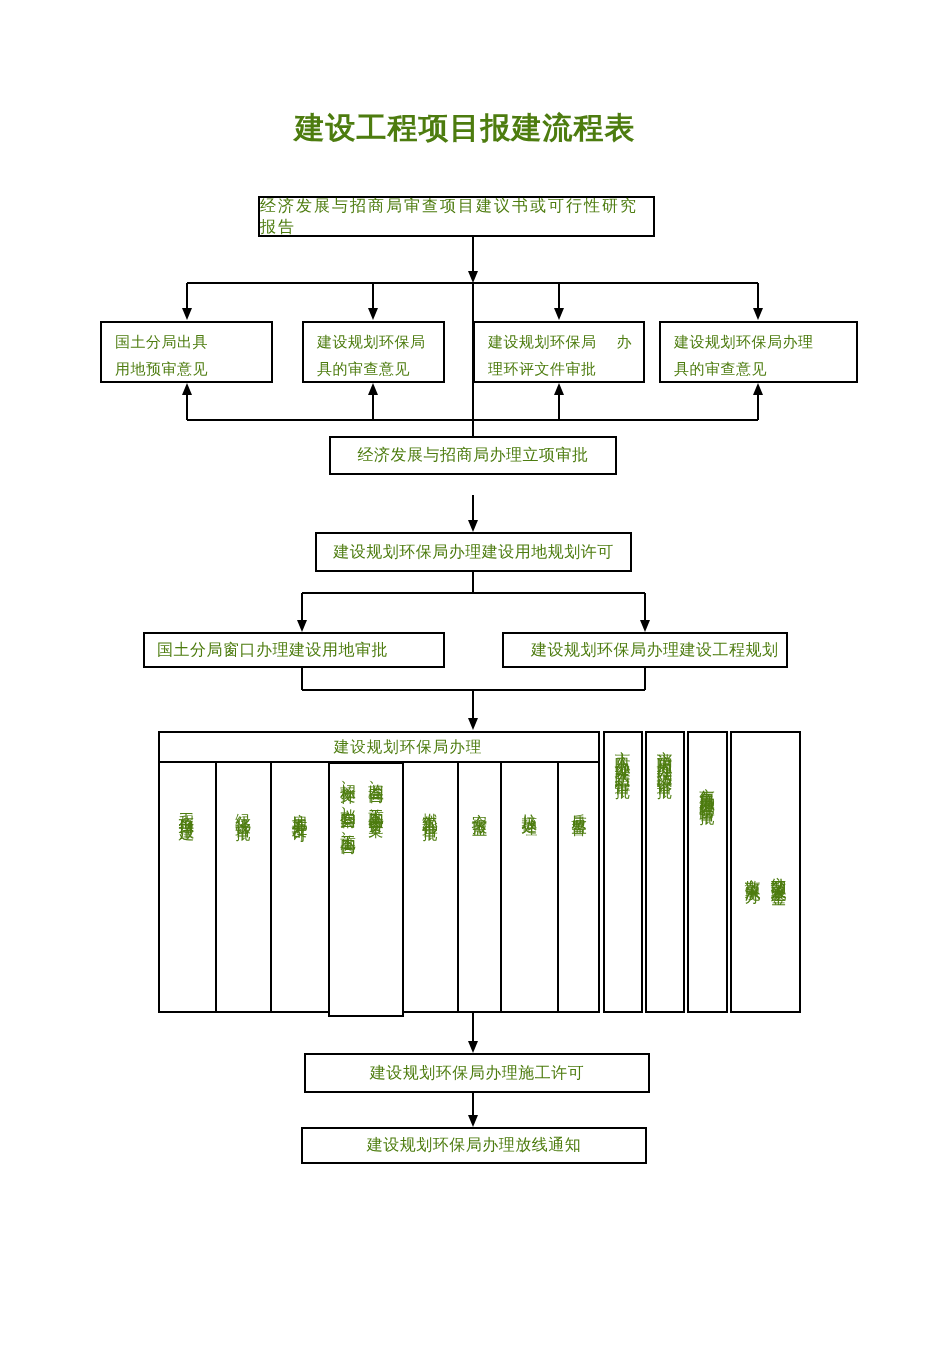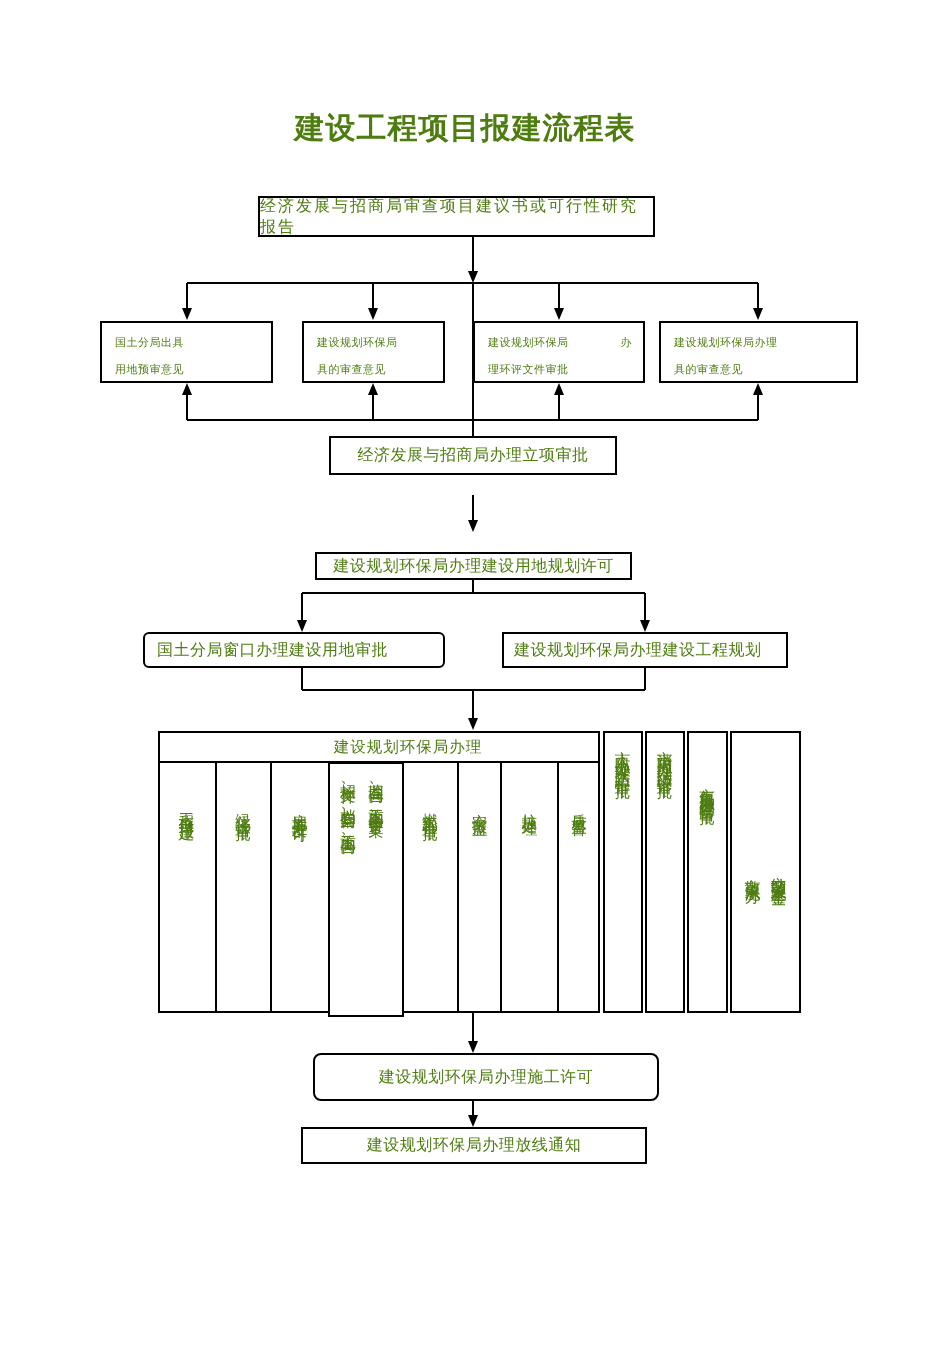--- a/index.html
+++ b/index.html
@@ -19,31 +19,31 @@
   .connectors{position:absolute;left:0;top:0;pointer-events:none;}
   .box{
     position:absolute;
     border:2px solid #000;
     background:#fff;
     font-size:16px;
     box-sizing:border-box;
   }
   .center-text{display:flex;align-items:center;justify-content:center;letter-spacing:0.5px;}
   .top-box{left:258px;top:196px;width:397px;height:41px;letter-spacing:2px;}
-  .two-line{padding:6px 6px 0 13px;line-height:27px;font-size:11px;letter-spacing:0.5px;}
+  .two-line{padding:6px 6px 0 13px;line-height:27px;font-size:15px;letter-spacing:0.5px;}
   .rb1{left:100px;top:321px;width:173px;height:62px;}
   .rb2{left:302px;top:321px;width:143px;height:62px;}
   .rb3{left:473px;top:321px;width:172px;height:62px;}
   .rb3 .l1{display:flex;justify-content:space-between;padding-right:5px;}
   .rb4{left:659px;top:321px;width:199px;height:62px;}
   .approval-box{left:329px;top:436px;width:288px;height:39px;}
-  .landuse-box{left:315px;top:532px;width:317px;height:28px;margin-top:20px;}
-  .branch-left{left:143px;top:632px;width:302px;height:36px;padding-left:12px;display:flex;align-items:center;letter-spacing:0.5px;border-radius:6px;}
-  .branch-right{left:502px;top:632px;width:286px;height:36px;padding-left:10px;display:flex;align-items:center;letter-spacing:0.5px;}
-  .constr-box{left:313px;top:1053px;width:346px;height:48px;border-radius:8px;}
+  .landuse-box{left:315px;top:532px;width:317px;height:40px;}
+  .branch-left{left:143px;top:632px;width:302px;height:36px;padding-left:12px;display:flex;align-items:center;letter-spacing:0.5px;}
+  .branch-right{left:502px;top:632px;width:286px;height:36px;padding-left:27px;display:flex;align-items:center;letter-spacing:0.5px;}
+  .constr-box{left:304px;top:1053px;width:346px;height:40px;}
   .stake-box{left:301px;top:1127px;width:346px;height:37px;text-align:right;}
 
   .table-outer{left:158px;top:731px;width:442px;height:282px;}
   .table-header{
     position:absolute;left:160px;top:733px;width:438px;height:28px;
     display:flex;align-items:center;justify-content:center;
     font-size:15.5px;letter-spacing:1px;padding-left:29px;
   }
   .hline{position:absolute;background:#000;height:2px;}
   .vline{position:absolute;background:#000;width:2px;}

